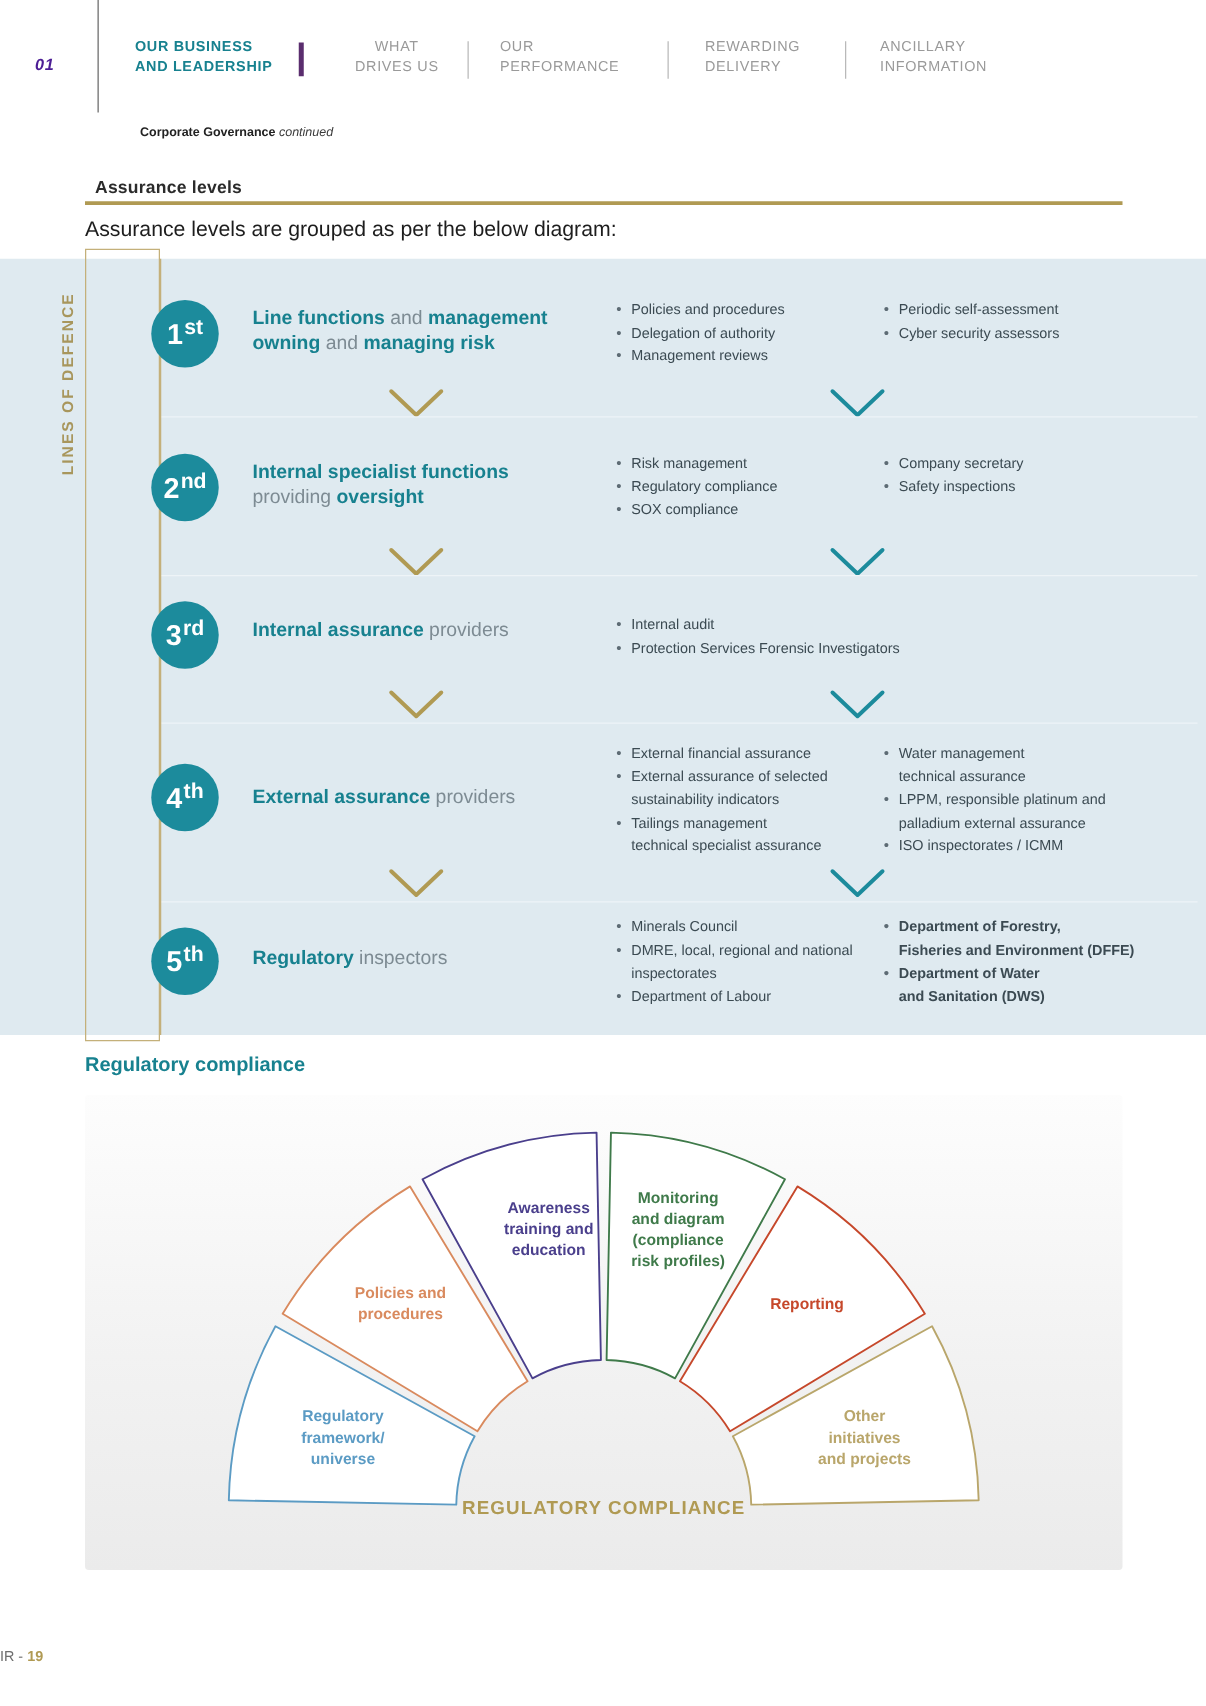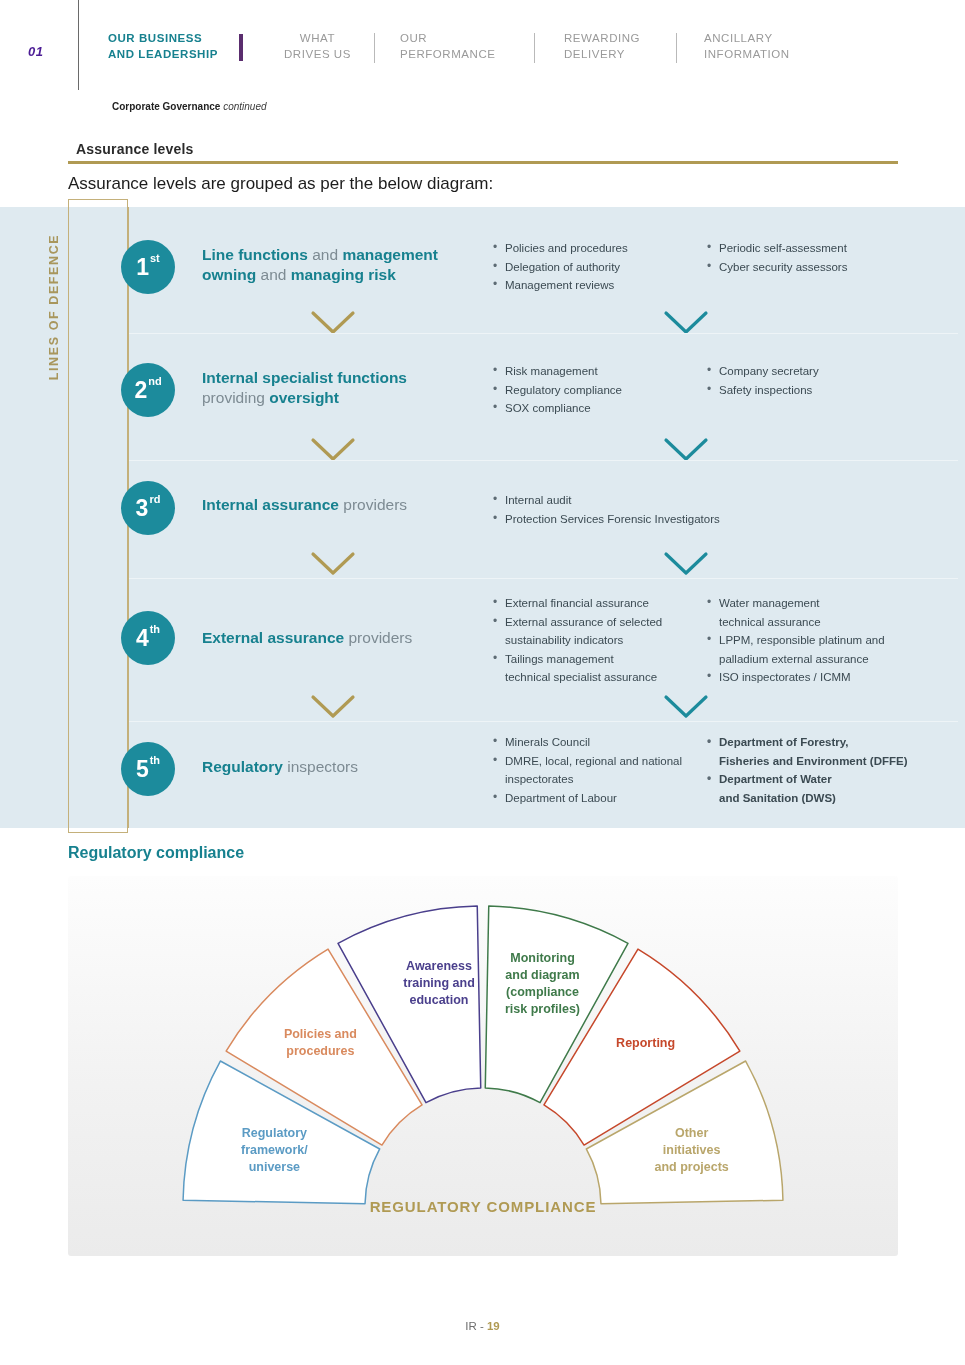--- a/index.html
+++ b/index.html
@@ -41,21 +41,21 @@
   .lod-label { position: absolute; left: -36px; top: 300px; width: 180px; text-align: center;
                transform: rotate(-90deg); font-size: 12.5px; font-weight: bold;
                letter-spacing: 1.6px; color: #a8965c; z-index: 4; }
 
   .row-div { position: absolute; left: 128px; width: 830px; height: 1px; background: #eef4f7; }
 
   .circle { position: absolute; width: 54px; height: 54px; border-radius: 50%;
             background: #1c8b9c; color: #fff; z-index: 4;
             display: flex; align-items: center; justify-content: center; }
   .circle .num { font-size: 23px; font-weight: bold; line-height: 1; }
-  .circle .sup { font-size: 11px; font-weight: bold; vertical-align: super; line-height: 1; margin-left: 1px; align-self: flex-start; margin-top: 13px; }
+  .circle .sup { font-size: 17px; font-weight: bold; vertical-align: super; line-height: 1; margin-left: 1px; align-self: flex-start; margin-top: 13px; }
 
   .lod-title { position: absolute; left: 202px; font-size: 15.5px; line-height: 20px; color: #7d8b93; width: 275px; }
   .lod-title b { color: #17818f; font-weight: bold; }
 
   .blist { position: absolute; font-size: 11.5px; line-height: 18.6px; color: #3b4a52; }
   .blist div { position: relative; padding-left: 13px; }
   .blist div::before { content: "•"; position: absolute; left: 1px; top: -1px; color: #5d6b74; font-size: 12px; }
   .blist .cont { padding-left: 13px; }
   .blist .cont::before { content: ""; }
 
@@ -66,21 +66,21 @@
   .rc-head { position: absolute; left: 68px; top: 844px; font-size: 16px; font-weight: bold; color: #17818f; }
   .rc-panel { position: absolute; left: 68px; top: 876px; width: 830px; height: 380px;
               background: linear-gradient(180deg,#fdfdfd 0%,#f2f2f2 55%,#ebebeb 100%);
               border-radius: 3px; overflow: hidden; }
   .rc-panel svg { position: absolute; left: 0; top: 0; }
   .rc-center { position: absolute; left: 0; top: 322px; width: 830px; text-align: center;
                font-size: 15px; font-weight: bold; letter-spacing: .9px; color: #b09a53; }
   .seg-label { position: absolute; text-align: center; font-size: 12.5px; font-weight: bold; line-height: 17px; }
 
   
-  .footer { position: absolute; left: 0; top: 1320px; width: 965px; text-align: center; font-size: 11.5px; color: #6e6e6e; }
+  .footer { position: absolute; left: 0; top: 1320px; width: 965px; font-size: 11.5px; color: #6e6e6e; }
   .footer .pg { color: #b09a53; font-weight: bold; }
 </style>
 </head>
 <body>
 
 <div class="page">
 
   <div class="topnav">
     <div class="nav-rule"></div>
     <div class="nav-num">01</div>

